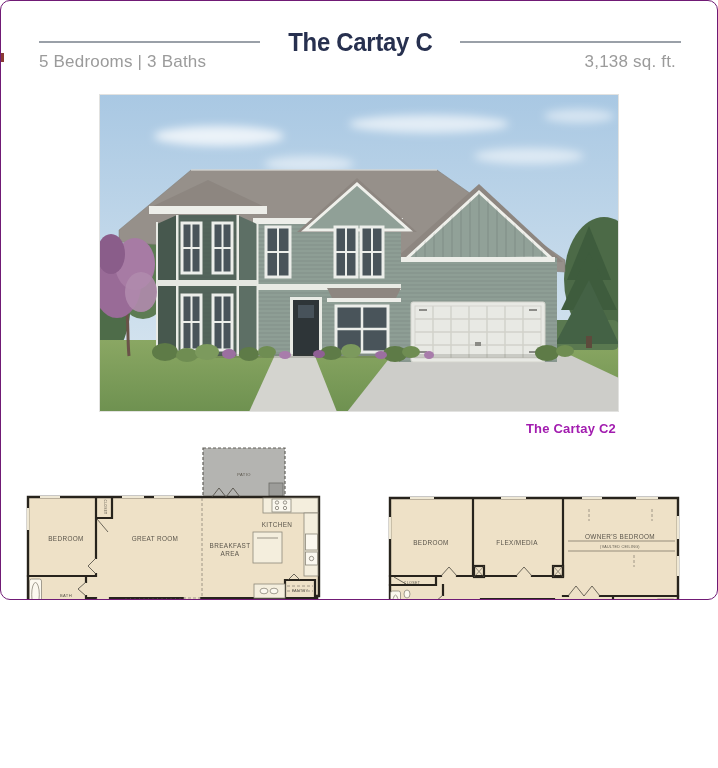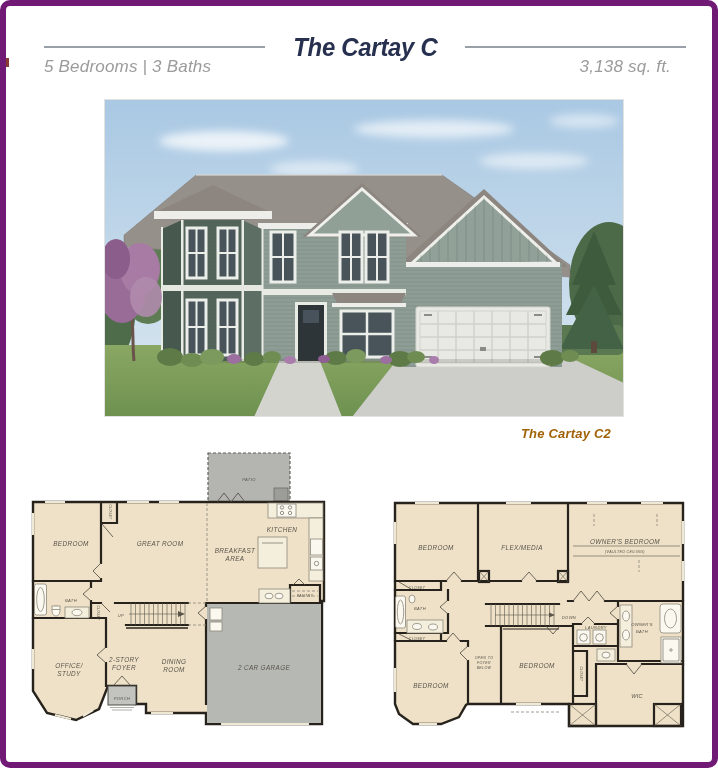--- a/index.html
+++ b/index.html
@@ -1,28 +1,28 @@
 <!DOCTYPE html>
 <html><head>
 <meta charset="utf-8">
 <style>
   html,body{margin:0;padding:0;background:#ffffff;}
-  .page{position:relative;width:718px;height:768px;background:#fff;font-family:"Liberation Sans",sans-serif;
-        border:6px solid #701a75;border-radius:10px;box-sizing:border-box;overflow:hidden;font-style:italic;}
+  .page{position:relative;width:718px;height:600px;background:#fff;font-family:"Liberation Sans",sans-serif;
+        border:1px solid #701a75;border-radius:10px;box-sizing:border-box;overflow:hidden;}
   
   .title-row{position:absolute;left:0;top:22px;width:718px;height:38px;display:flex;align-items:center;padding:0 38px;box-sizing:border-box;gap:22px;}
   .rule{flex:1;height:2px;background:#9aa0a8;}
   h1.title{margin:0;font-size:26px;font-weight:bold;color:#27304f;letter-spacing:-.3px;transform:scaleX(.92);white-space:nowrap;}
   .sub{position:absolute;top:51px;font-size:17px;color:#9b9b9b;letter-spacing:.2px;}
   .sub.left{left:38px;}
   .sub.right{right:41px;}
   .artifact{position:absolute;left:0;top:52px;width:3px;height:9px;background:#8a3a33;}
   
   .house-svg{position:absolute;left:98px;top:93px;}
-  .house-caption{position:absolute;top:420px;right:101px;font-size:13px;font-weight:bold;color:#a16207;letter-spacing:.2px;}
+  .house-caption{position:absolute;top:420px;right:101px;font-size:13px;font-weight:bold;color:#a21caf;letter-spacing:.2px;}
   
   .plan1{position:absolute;left:25px;top:445px;}
   .plan2{position:absolute;left:385px;top:480px;}
   .floor-caption{position:absolute;top:741px;font-size:13px;color:#b4b4b4;text-align:center;letter-spacing:.3px;}
   .floor-caption.f1{left:25px;width:300px;}
   .floor-caption.f2{left:385px;width:296px;}
   
   svg text{font-family:"Liberation Sans",sans-serif;fill:#59544a;letter-spacing:.35px;text-anchor:middle;}
   .L6{font-size:6.4px;} .L5{font-size:5.5px;} .L4{font-size:4.1px;} .L3{font-size:3.6px;} .L2{font-size:3.2px;}
   .w{stroke:#27231c;stroke-width:2.2;fill:none;stroke-linecap:square;}

